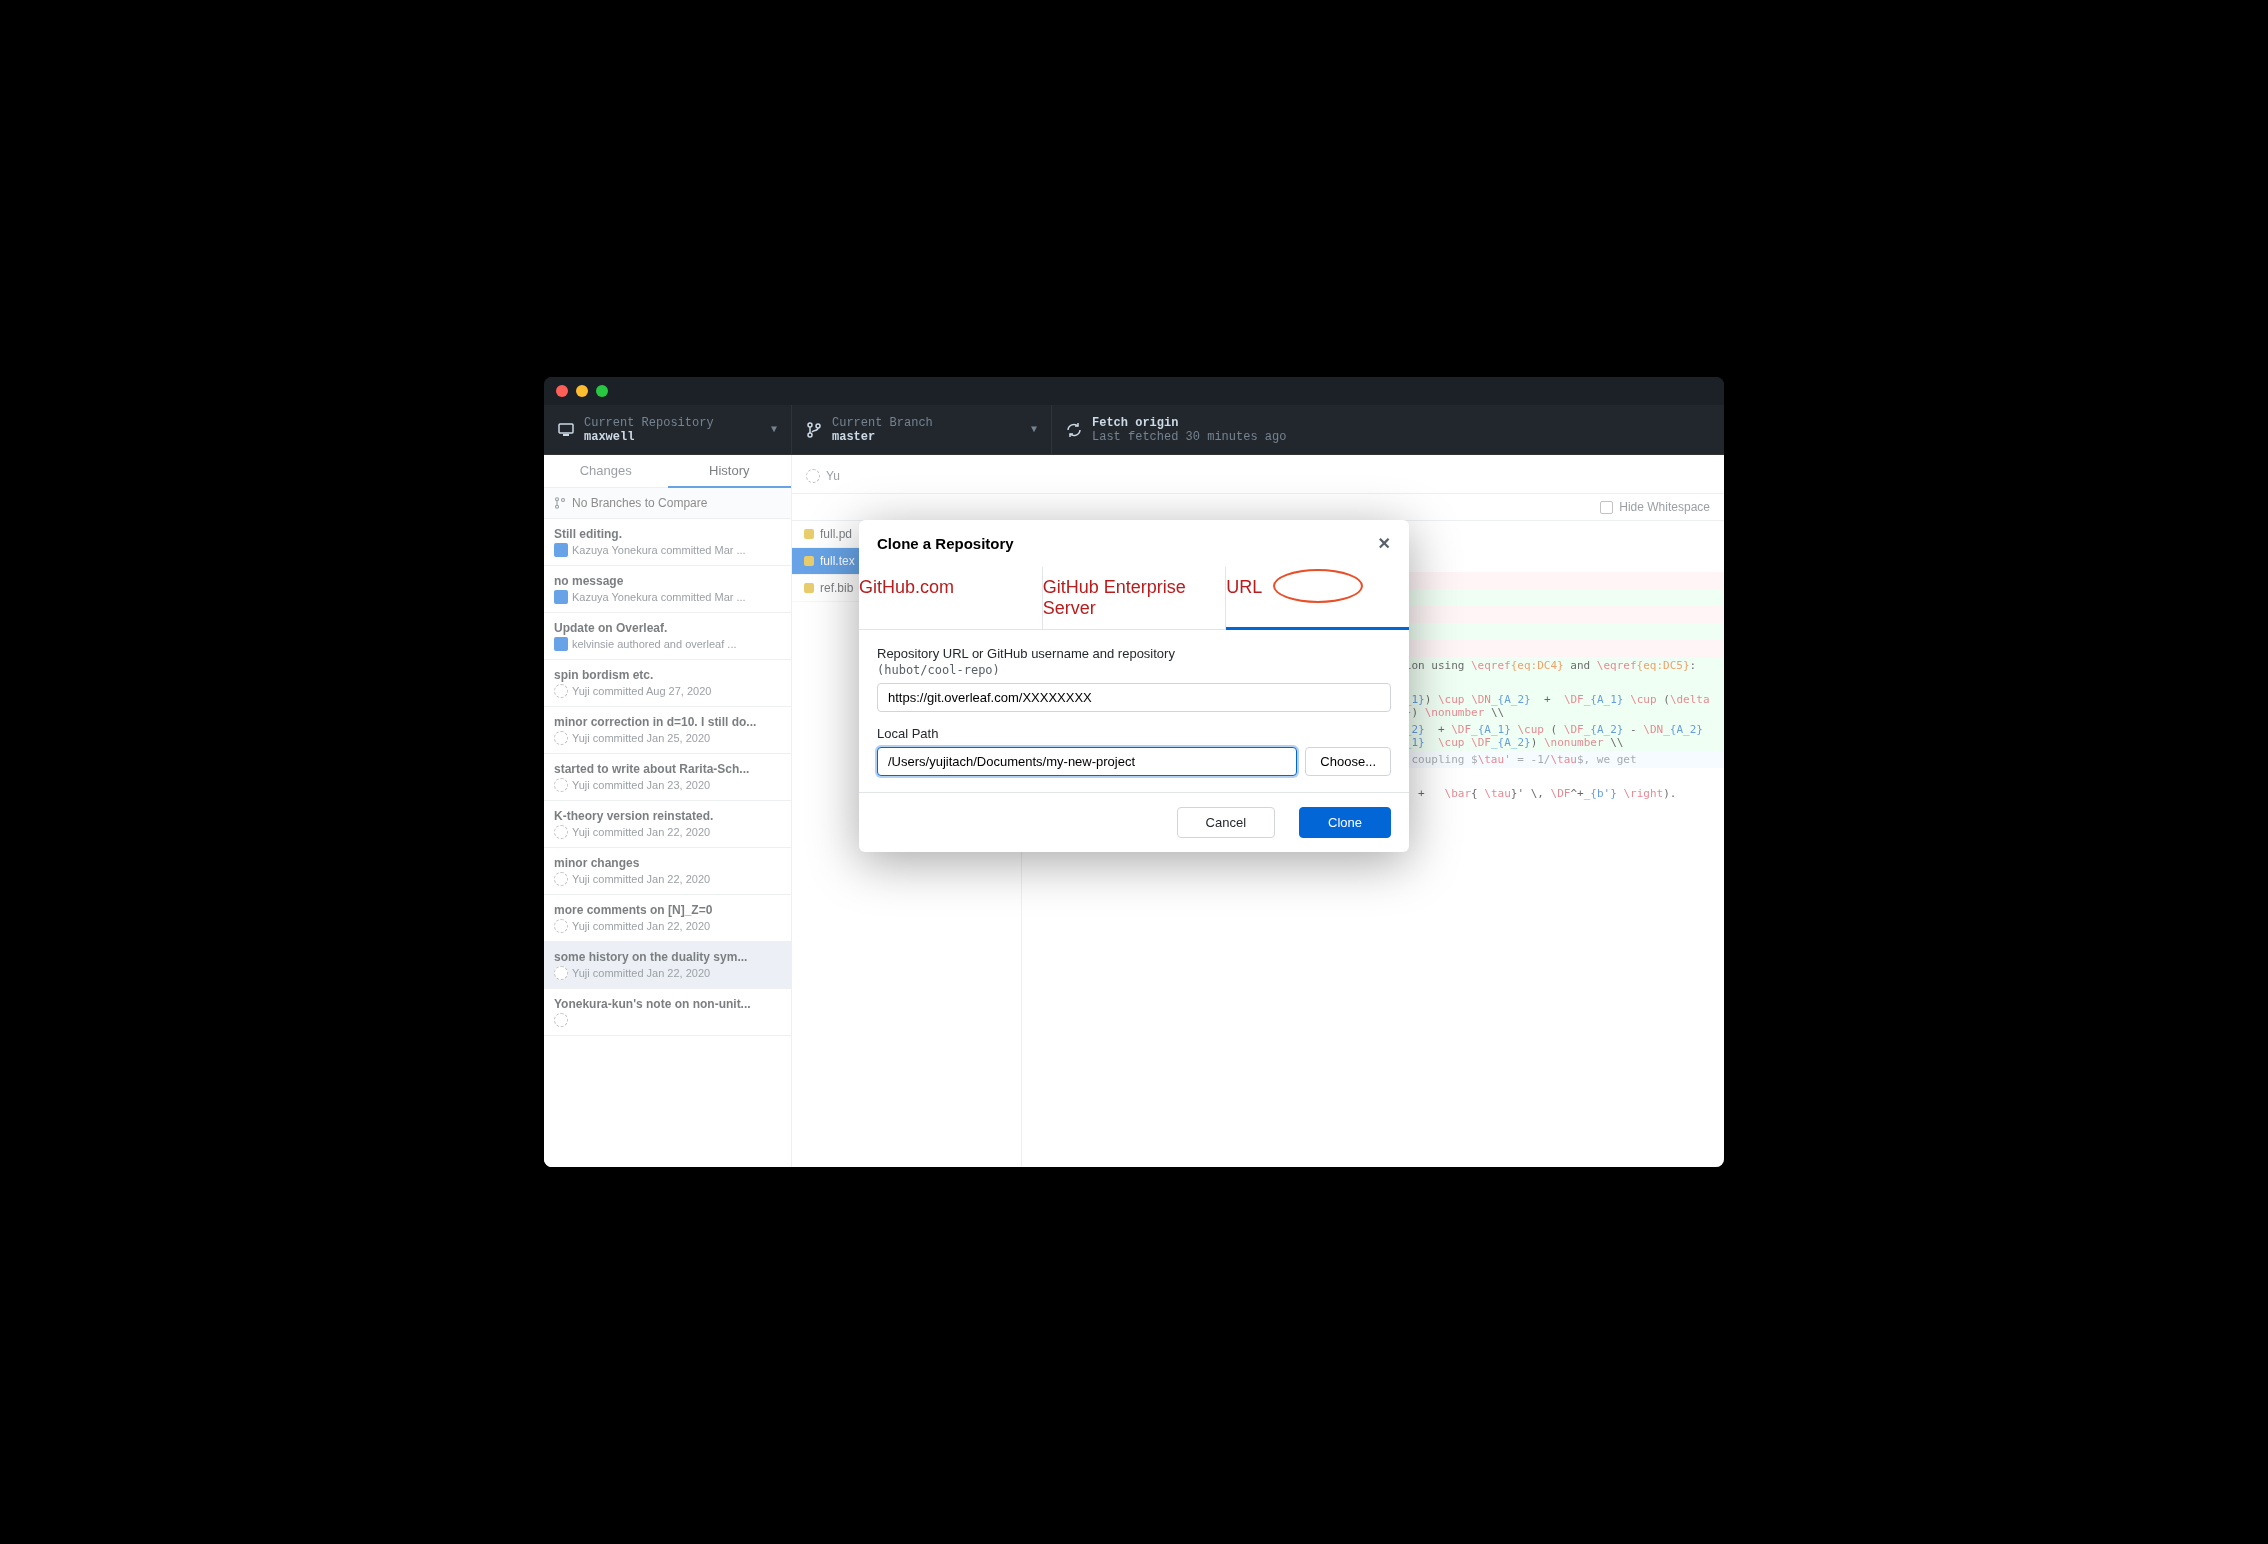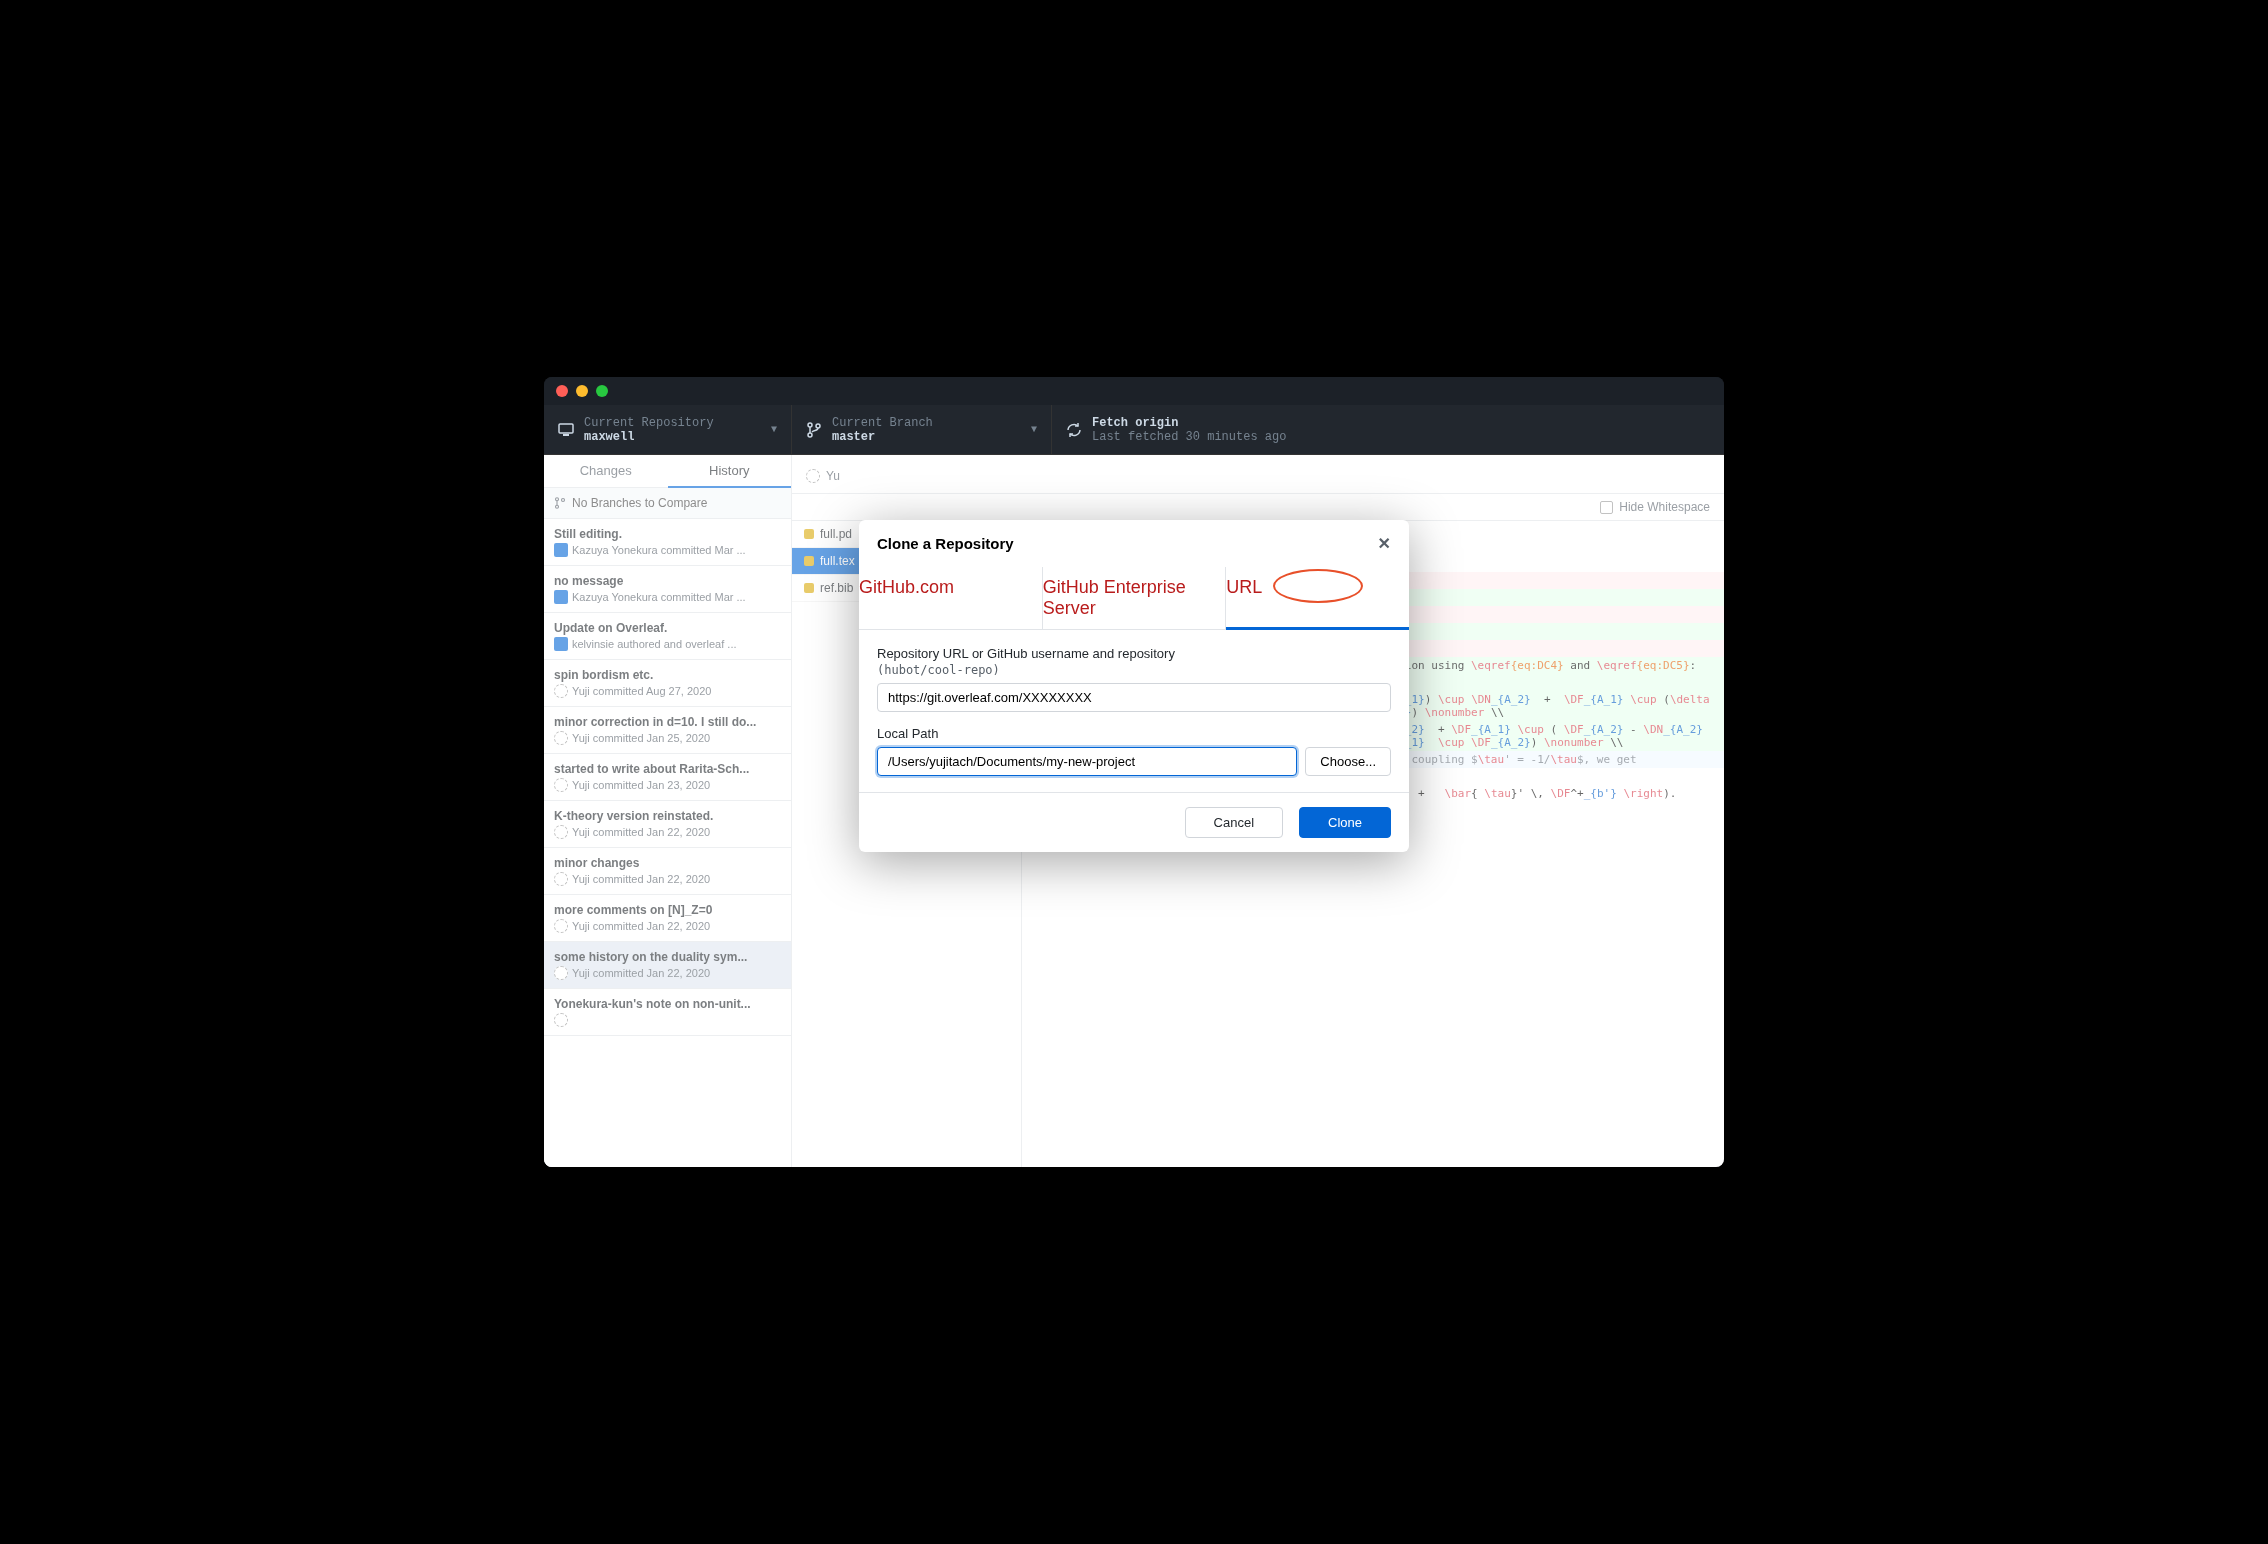--- a/index.html
+++ b/index.html
@@ -299,21 +299,21 @@
       border-radius: 4px;
       background: #fff;
       font-size: 13px;
       cursor: pointer;
     }
     .modal-footer {
       border-top: 1px solid #e1e4e8;
       padding: 14px 18px;
       display: flex;
       justify-content: flex-end;
-      gap: 16px;
+      gap: 24px;
     }
     .btn {
       padding: 7px 28px;
       border-radius: 4px;
       font-size: 13px;
       cursor: pointer;
       border: 1px solid;
     }
     .btn-secondary { background: #fff; border-color: #d1d5da; color: #24292e; }
     .btn-primary { background: #0366d6; border-color: #0366d6; color: #fff; }

